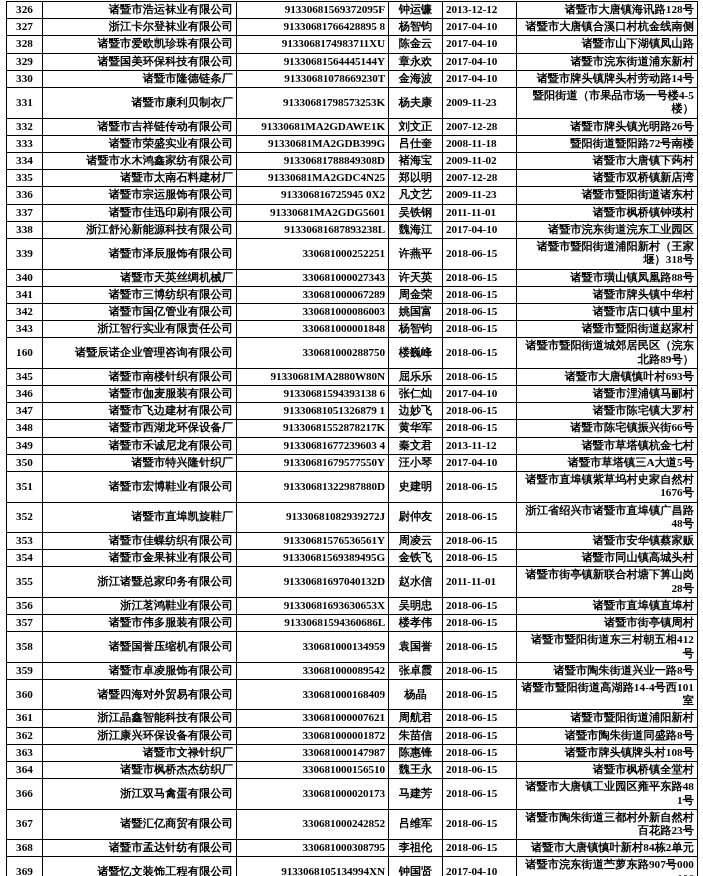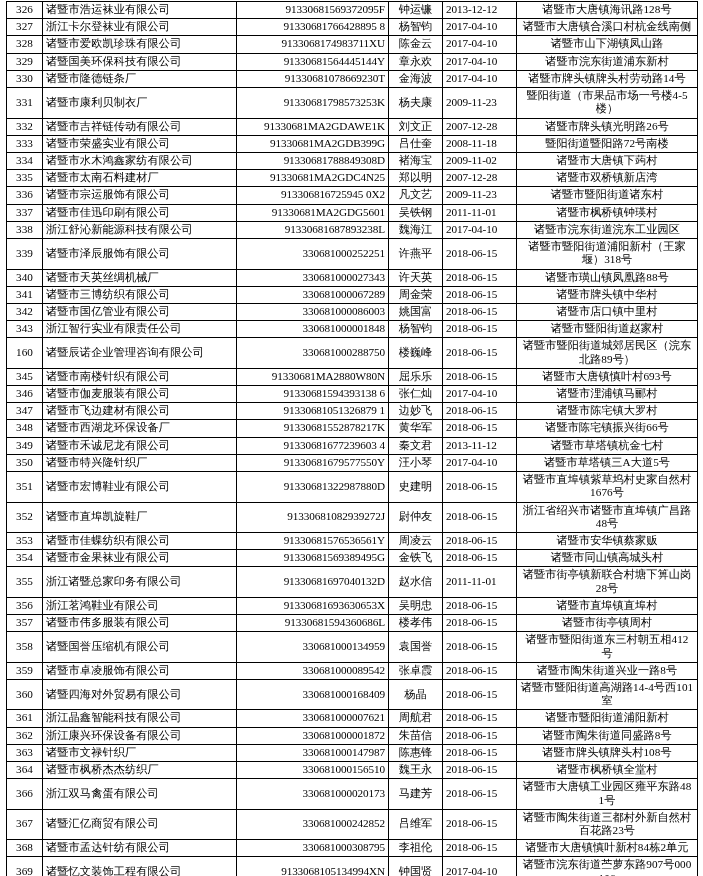--- a/index.html
+++ b/index.html
@@ -13,20 +13,21 @@
     font-family: "Liberation Serif", "DejaVu Serif", serif;
     color: #000000;
     overflow: hidden;
   }
   .page {
     position: relative;
     width: 703px;
     height: 876px;
     box-sizing: border-box;
     padding: 1px 6px 0 6px;
+    font-weight: bold;
   }
   table.registry {
     width: 691px;
     border-collapse: collapse;
     table-layout: fixed;
     font-size: 11.2px;
     line-height: 1.18;
   }
   table.registry td {
     border: 1px solid #000000;
@@ -43,21 +44,21 @@
   col.c-date    { width: 74px; }
   col.c-address { width: 181px; }
 
   td.idx {
     text-align: center;
     font-family: "Liberation Serif", "DejaVu Serif", serif;
     white-space: nowrap;
     word-break: keep-all;
   }
   td.name {
-    text-align: left;
+    text-align: right;
     letter-spacing: 0.1px;
   }
   td.code {
     text-align: right;
     font-family: "Liberation Serif", "DejaVu Serif", serif;
     letter-spacing: -0.1px;
     white-space: nowrap;
     word-break: keep-all;
   }
   td.person {
@@ -65,21 +66,21 @@
     white-space: nowrap;
     word-break: keep-all;
   }
   td.date {
     text-align: left;
     white-space: nowrap;
     word-break: keep-all;
     letter-spacing: -0.1px;
   }
   td.address {
-    text-align: center;
+    text-align: right;
     letter-spacing: 0.05px;
     margin-left: 7px;
   }
 </style>
 </head>
 <body>
 
 <div class="page">
   <table class="registry">
     <colgroup>

